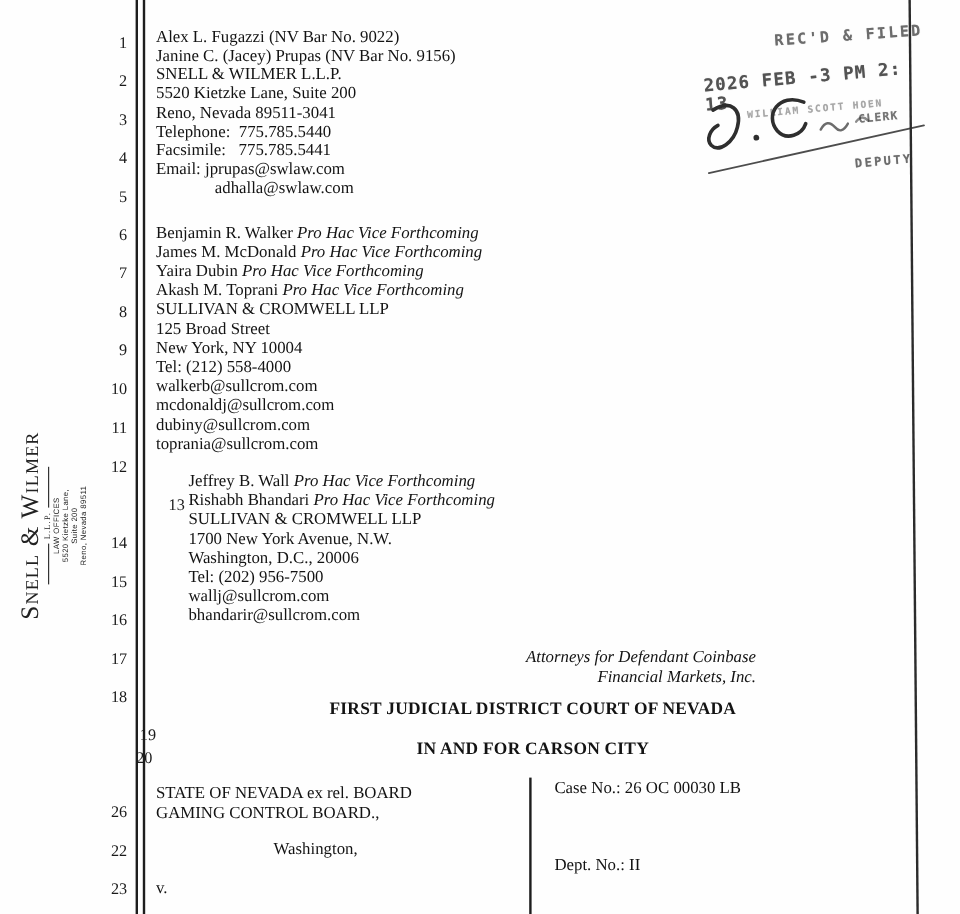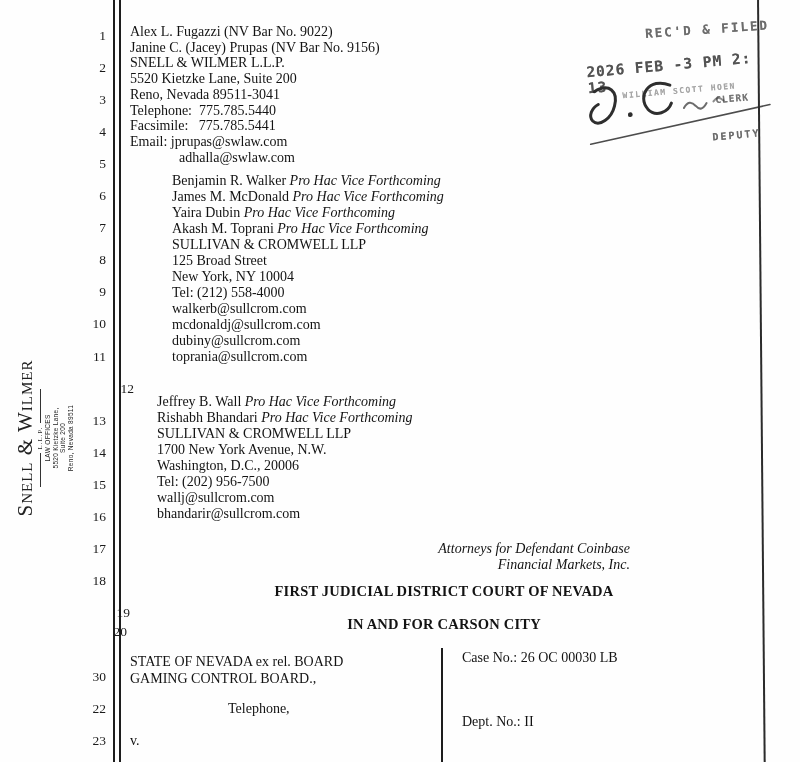--- a/index.html
+++ b/index.html
@@ -12,21 +12,21 @@
   .vrule{position:absolute;top:0;height:762px;background:#1d1d1d;}
   .vrule.r1{left:113px;width:2px;}
   .vrule.r2{left:119px;width:2px;}
   .margin-line{position:absolute;left:757px;top:-4px;height:772px;width:2px;background:#2b2b2b;
     transform:rotate(-0.5deg);transform-origin:top center;z-index:9;}
   
   .lnum{position:absolute;left:0;width:106px;text-align:right;font-size:13.5px;color:#1a1a1a;}
   
   .blk{position:absolute;left:130px;width:500px;font-size:14px;line-height:16px;}
   .blk.b1{top:24px;line-height:15.7px;}
-  .blk.b2{top:173px;margin-left:42px;}
+  .blk.b2{top:187px;}
   .blk.b3{top:394px;margin-left:27px;}
   .blk.b4{top:541px;font-style:italic;text-align:right;}
   .tline{white-space:pre;}
   .tline .ital{font-style:italic;}
   .tline.indent{padding-left:49px;}
   
   .court-title{position:absolute;left:130px;width:628px;text-align:center;
     font-weight:bold;font-size:14.5px;letter-spacing:.2px;}
   .court-title.t1{top:583px;}
   .court-title.t2{top:616px;}
@@ -74,30 +74,30 @@
       <div class="lnum" style="top: 60.05px;">2</div>
       <div class="lnum" style="top: 92.1px;">3</div>
       <div class="lnum" style="top: 124.15px;">4</div>
       <div class="lnum" style="top: 156.2px;">5</div>
       <div class="lnum" style="top: 188.25px;">6</div>
       <div class="lnum" style="top: 220.3px;">7</div>
       <div class="lnum" style="top: 252.35px;">8</div>
       <div class="lnum" style="top: 284.4px;">9</div>
       <div class="lnum" style="top: 316.45px;">10</div>
       <div class="lnum" style="top: 348.5px;">11</div>
-      <div class="lnum" style="top: 380.55px; padding-left: 28px;">12</div>
-      <div class="lnum" style="top: 412.6px;">13</div>
+      <div class="lnum" style="top: 380.55px;">12</div>
+      <div class="lnum" style="top: 412.6px; padding-left: 48px;">13</div>
       <div class="lnum" style="top: 444.65px;">14</div>
       <div class="lnum" style="top: 476.7px;">15</div>
       <div class="lnum" style="top: 508.75px;">16</div>
       <div class="lnum" style="top: 540.8px;">17</div>
       <div class="lnum" style="top: 572.85px;">18</div>
       <div class="lnum" style="top: 604.9px; margin-left: 24px;">19</div>
       <div class="lnum" style="top: 624px; margin-left: 21px;">20</div>
-      <div class="lnum" style="top: 669px;">30</div>
+      <div class="lnum" style="top: 669px;">26</div>
       <div class="lnum" style="top: 701.05px;">22</div>
       <div class="lnum" style="top: 733.1px;">23</div>
     </div>
 
   <div class="firm">
     <div class="firm-name">Snell &amp; Wilmer</div>
     <div class="llp-row">
       <span class="rule"></span>
       <span class="llp">L.L.P.</span>
       <span class="rule"></span>
@@ -169,19 +169,19 @@
       <div class="tline"><span>Financial Markets, Inc.</span></div>
     </div>
 
   <div class="court-title t1">FIRST JUDICIAL DISTRICT COURT OF NEVADA</div>
   <div class="court-title t2">IN AND FOR CARSON CITY</div>
 
   <div class="party">
     <div class="tline">STATE OF NEVADA ex rel. BOARD</div>
     <div class="tline">GAMING CONTROL BOARD.,</div>
   </div>
-  <div class="plaintiff-role">Telephone,</div>
+  <div class="plaintiff-role">Washington,</div>
   <div class="versus">v.</div>
   <div class="caption-divider"></div>
   <div class="case-no">Case No.: 26 OC 00030 LB</div>
   <div class="dept-no">Dept. No.: II</div>
 
 </div>
 
 </body></html>

